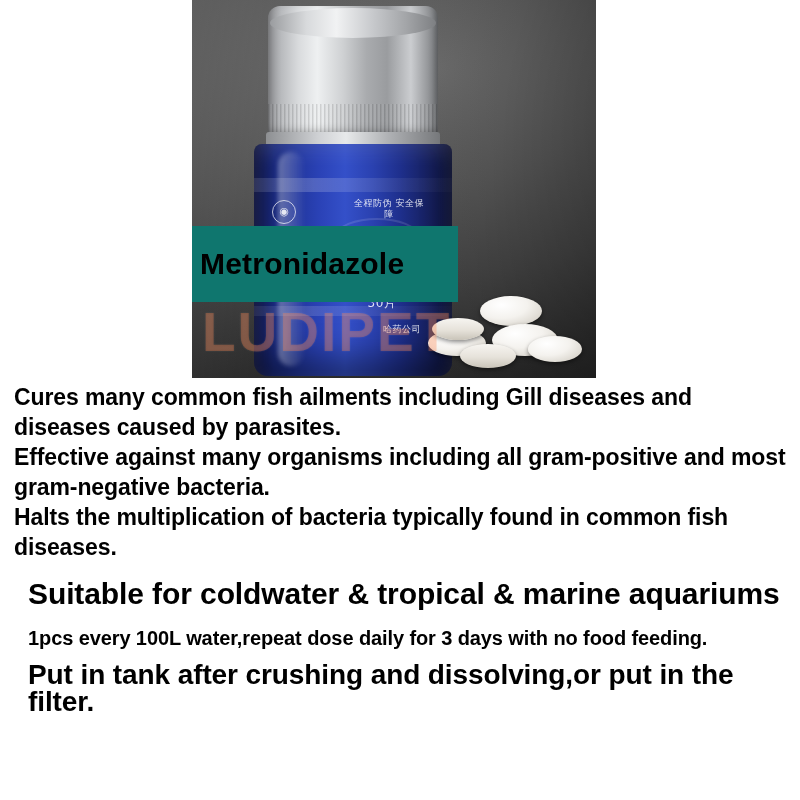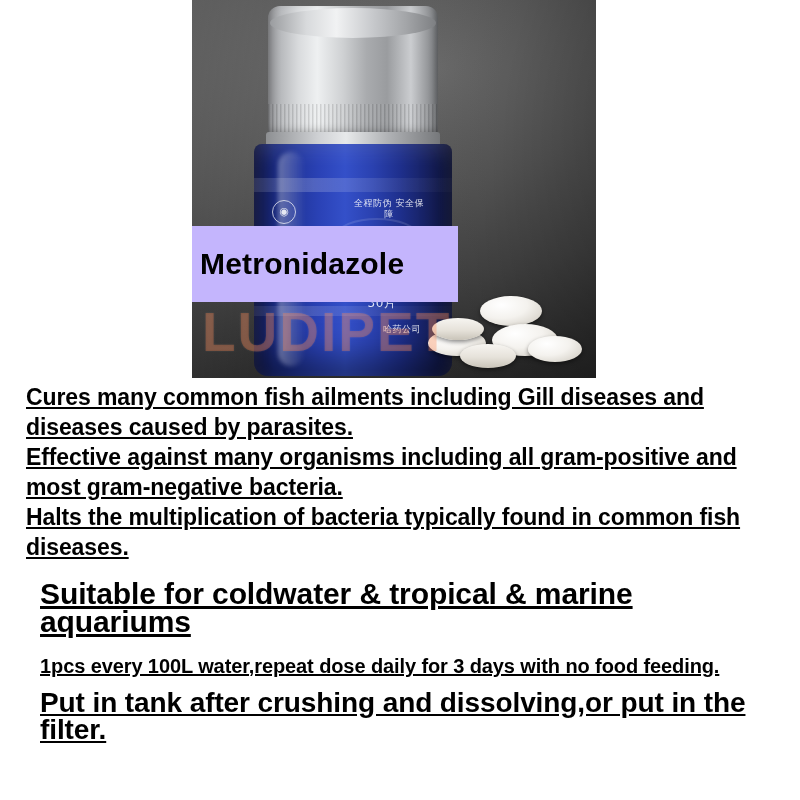--- a/index.html
+++ b/index.html
@@ -191,21 +191,21 @@
     pointer-events: none;
   }
 
   
   .title-plate {
     position: absolute;
     left: 192px;
     top: 226px;
     width: 266px;
     height: 76px;
-    background: #c4b5fd;
+    background: #0f766e;
     display: flex;
     align-items: center;
   }
   .title-plate span {
     display: block;
     padding-left: 8px;
     font-family: "Liberation Sans", sans-serif;
     font-weight: bold;
     font-size: 30px;
     color: #000000;
@@ -220,23 +220,22 @@
     width: 800px;
     padding: 0 14px;
     box-sizing: border-box;
     color: #000000;
     font-family: "Liberation Sans", sans-serif;
     font-weight: bold;
   }
   .para {
     font-size: 23px;
     line-height: 30px;
-    margin: 0 0 0 12px;
+    margin: 0 0 0 0;
     letter-spacing: -0.1px;
-    text-decoration: underline;
   }
   .para.block2 { margin-top: 0; }
   .gap { height: 18px; }
   .gap-sm { height: 10px; }
   .para.sub {
     font-size: 30px;
     line-height: 28px;
     padding-left: 14px;
   }
   .para.dose {

